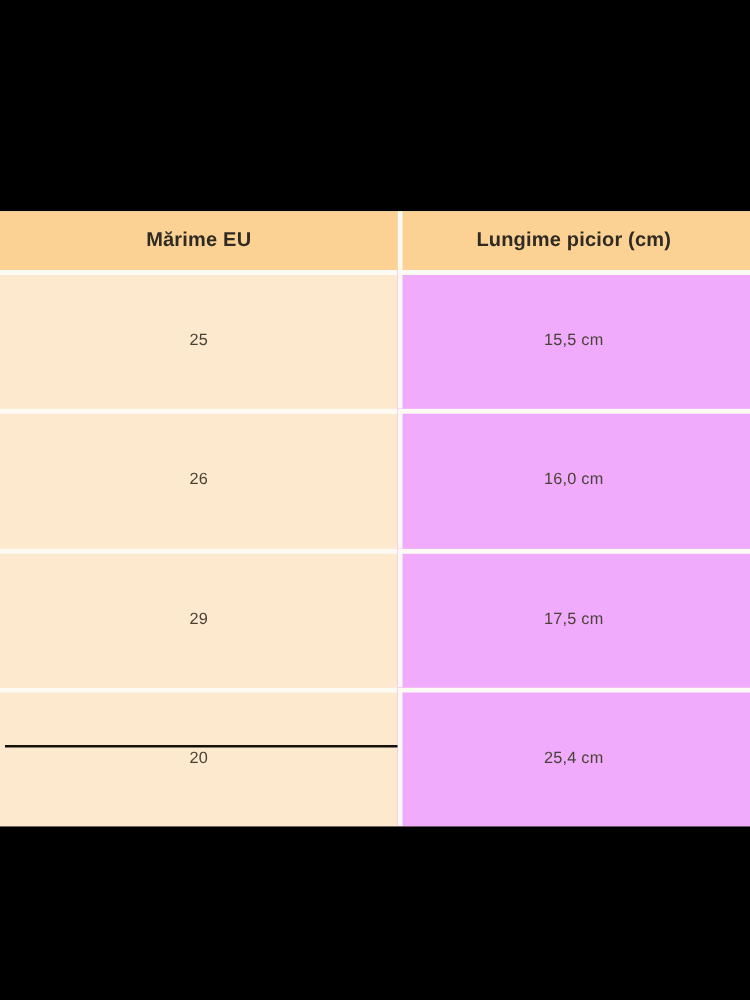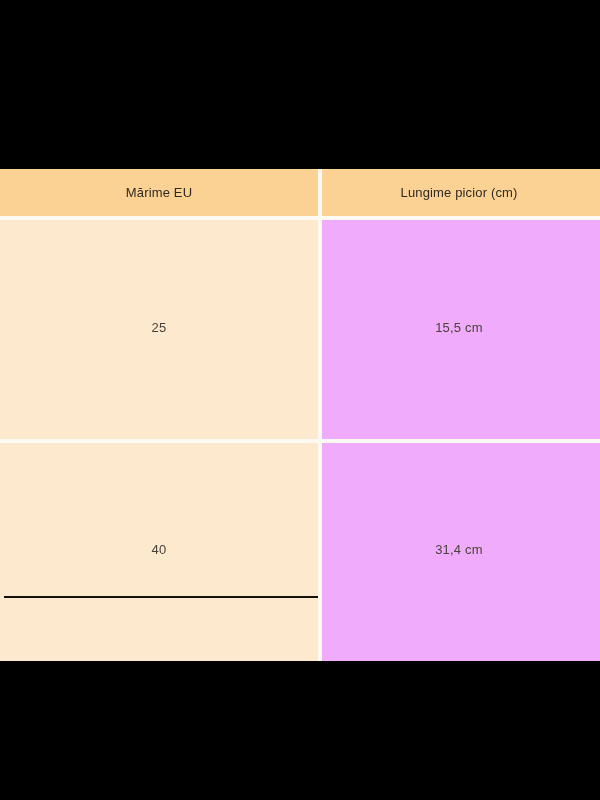--- a/index.html
+++ b/index.html
@@ -49,22 +49,22 @@
     vertical-align: middle;
     border: 0;
     background-clip: padding-box;
   }
 
   
   .thead-row th {
     height: 47px;
     background: #fbd294;
     color: #2f2a22;
-    font-size: 13px;
-    font-weight: normal;
+    font-size: 16px;
+    font-weight: bold;
     letter-spacing: 0.15px;
   }
 
   .thead-row th.col-right {
     box-shadow: inset 4px 0 0 #fdfaf4;
   }
 
   
   .tbody-row td {
     height: 88px;
@@ -109,21 +109,29 @@
         <th class="col-right">Lungime picior (cm)</th>
       </tr>
     </thead>
 
     <tbody>
       <tr class="tbody-row">
         <td class="col-left">25</td>
         <td class="col-right">15,5 cm</td>
       </tr>
       <tr class="tbody-row">
-        <td class="col-left">40</td>
-        <td class="col-right">31,4 cm</td>
+        <td class="col-left">26</td>
+        <td class="col-right">16,0 cm</td>
+      </tr>
+      <tr class="tbody-row">
+        <td class="col-left">29</td>
+        <td class="col-right">17,5 cm</td>
+      </tr>
+      <tr class="tbody-row">
+        <td class="col-left">20</td>
+        <td class="col-right">25,4 cm</td>
       </tr>
     </tbody>
   </table>
 
   <div class="scan-line"></div>
 
 </div>
 
 </body></html>

